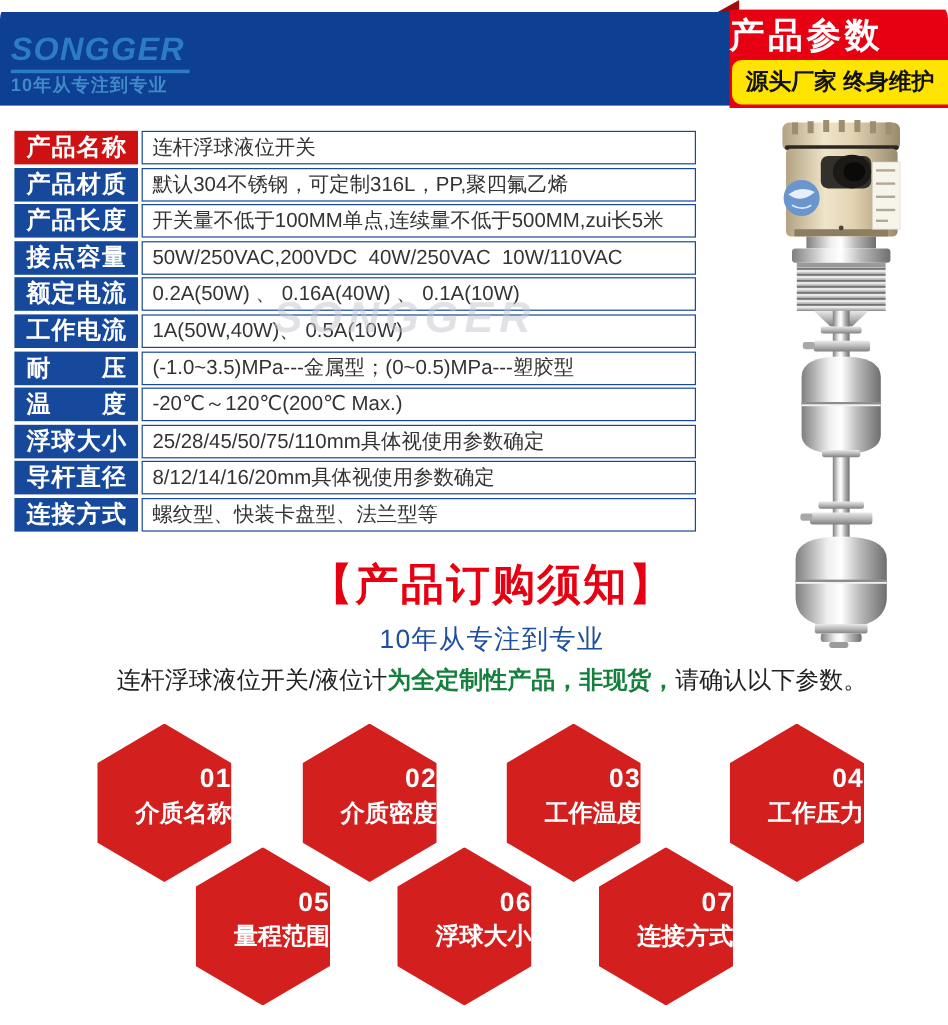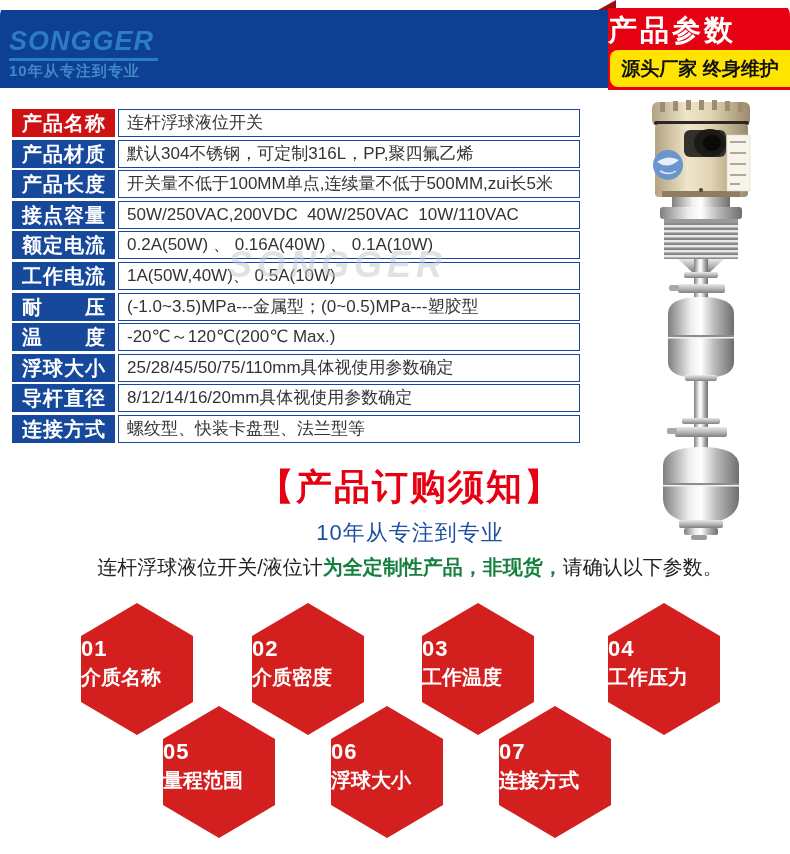--- a/index.html
+++ b/index.html
@@ -39,21 +39,21 @@
                 font-size:17px; color:#333; line-height:25px; padding:0 8px; white-space:pre; overflow:hidden; }
 
   
   .notice { position:absolute; left:20px; top:464px; width:780px; text-align:center; z-index:2; }
   .notice-title { color:#e60011; font-size:36px; font-weight:bold; letter-spacing:2px; line-height:46px; }
   .notice-sub { color:#1d4fa1; font-size:22px; line-height:30px; margin-top:8px; letter-spacing:1px; }
   .notice-para { margin-top:6px; font-size:20px; color:#222; line-height:27px; }
   .notice-para .red { color:#15803d; font-weight:bold; }
 
   
-  .hex { position:absolute; width:112px; height:132px; background:#d31f1e; color:#fff; text-align:left;
+  .hex { position:absolute; width:112px; height:132px; background:#d31f1e; color:#fff; text-align:right;
          clip-path:polygon(50% 0,100% 25%,100% 75%,50% 100%,0 75%,0 25%); z-index:1; }
   .hex-num { margin-top:33px; font-size:22px; font-weight:bold; letter-spacing:1px; }
   .hex-label { margin-top:2px; font-size:20px; font-weight:bold; }
   .hx1{left:81px;top:603px;} .hx2{left:252px;top:603px;} .hx3{left:422px;top:603px;} .hx4{left:608px;top:603px;}
   .hx5{left:163px;top:706px;} .hx6{left:331px;top:706px;} .hx7{left:499px;top:706px;}
 
   
   .photo { position:absolute; left:572px; top:90px; width:218px; height:478px; z-index:3; }
 </style>
 </head>

